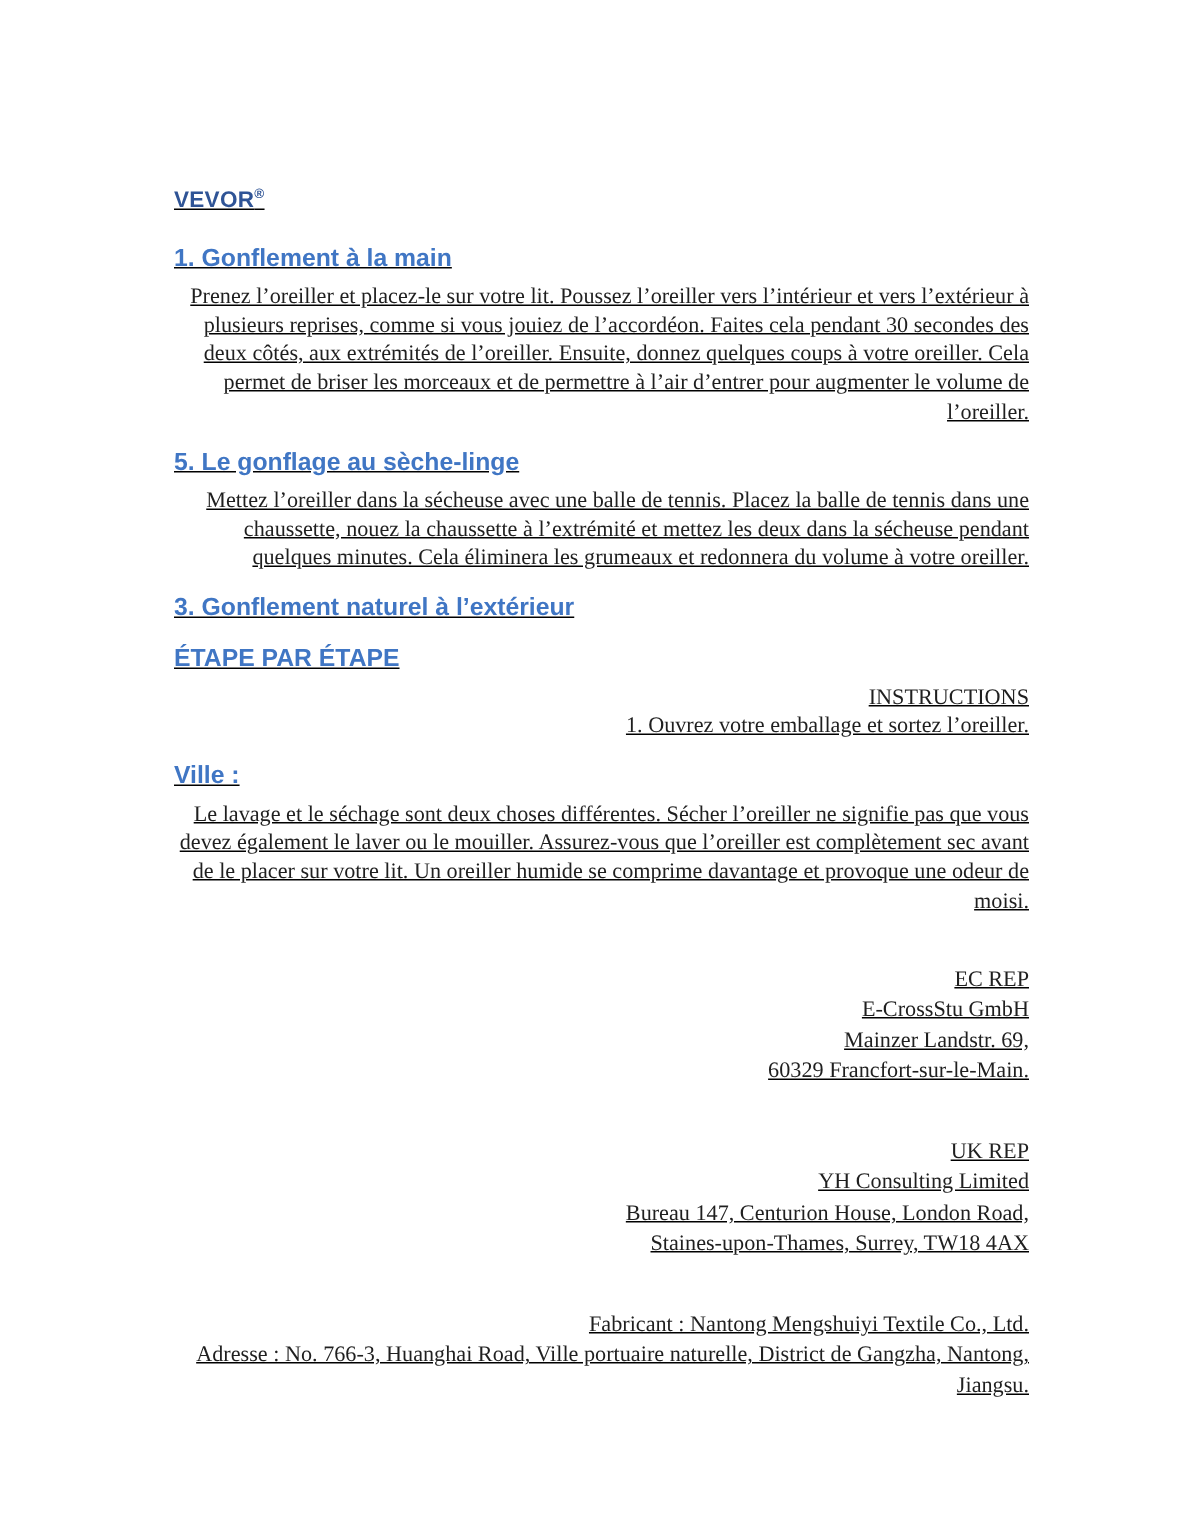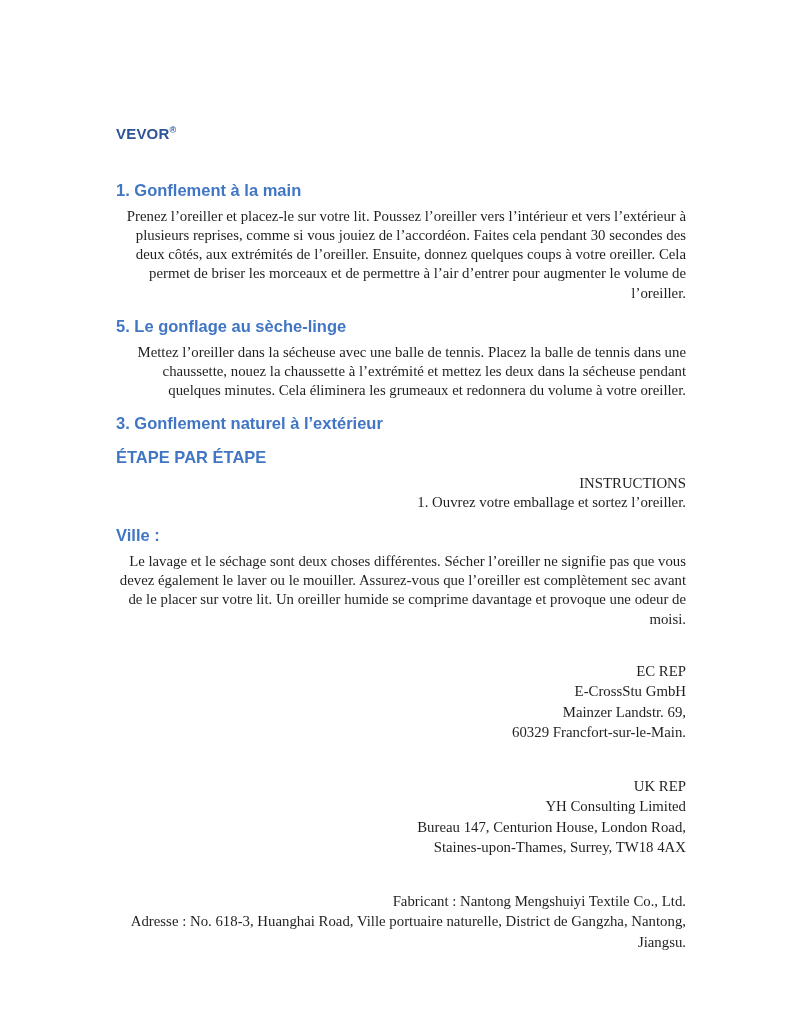--- a/index.html
+++ b/index.html
@@ -14,36 +14,37 @@
     height: 1024px;
     background: var(--page-bg);
     font-family: "Liberation Serif", serif;
     overflow: hidden;
   }
   .page {
     box-sizing: border-box;
     width: 791px;
     height: 1024px;
     padding: 126px 105px 0 116px;
+    text-decoration: underline;
   }
   .brand {
     font-family: "Liberation Sans", sans-serif;
     font-weight: bold;
     font-size: 15px;
     line-height: 15px;
     color: var(--brand-blue);
     letter-spacing: 0.2px;
   }
   .brand sup {
     font-size: 9px;
     vertical-align: super;
     line-height: 0;
   }
   .doc-section { margin-top: 14px; }
-  .doc-section.first { margin-top: 40px; }
+  .doc-section.first { margin-top: 22px; }
   .doc-section h2 {
     font-family: "Liberation Sans", sans-serif;
     font-weight: bold;
     font-size: 16.5px;
     line-height: 1.2;
     color: var(--heading-blue);
     margin: 0 0 6px 0;
   }
   .body-text {
     font-size: 14.8px;
@@ -98,16 +99,16 @@
   <div class="contact-area">
     <div class="contact-block first">EC REP
 E-CrossStu GmbH
 Mainzer Landstr. 69,
 60329 Francfort-sur-le-Main.</div>
     <div class="contact-block">UK REP
 YH Consulting Limited
 Bureau 147, Centurion House, London Road,
 Staines-upon-Thames, Surrey, TW18 4AX</div>
     <div class="contact-block">Fabricant : Nantong Mengshuiyi Textile Co., Ltd.
-Adresse : No. 618-3, Huanghai Road, Ville portuaire naturelle, District de Gangzha, Nantong, Jiangsu.</div>
+Adresse : No. 766-3, Huanghai Road, Ville portuaire naturelle, District de Gangzha, Nantong, Jiangsu.</div>
   </div>
 
 </div>
 
 </body></html>

